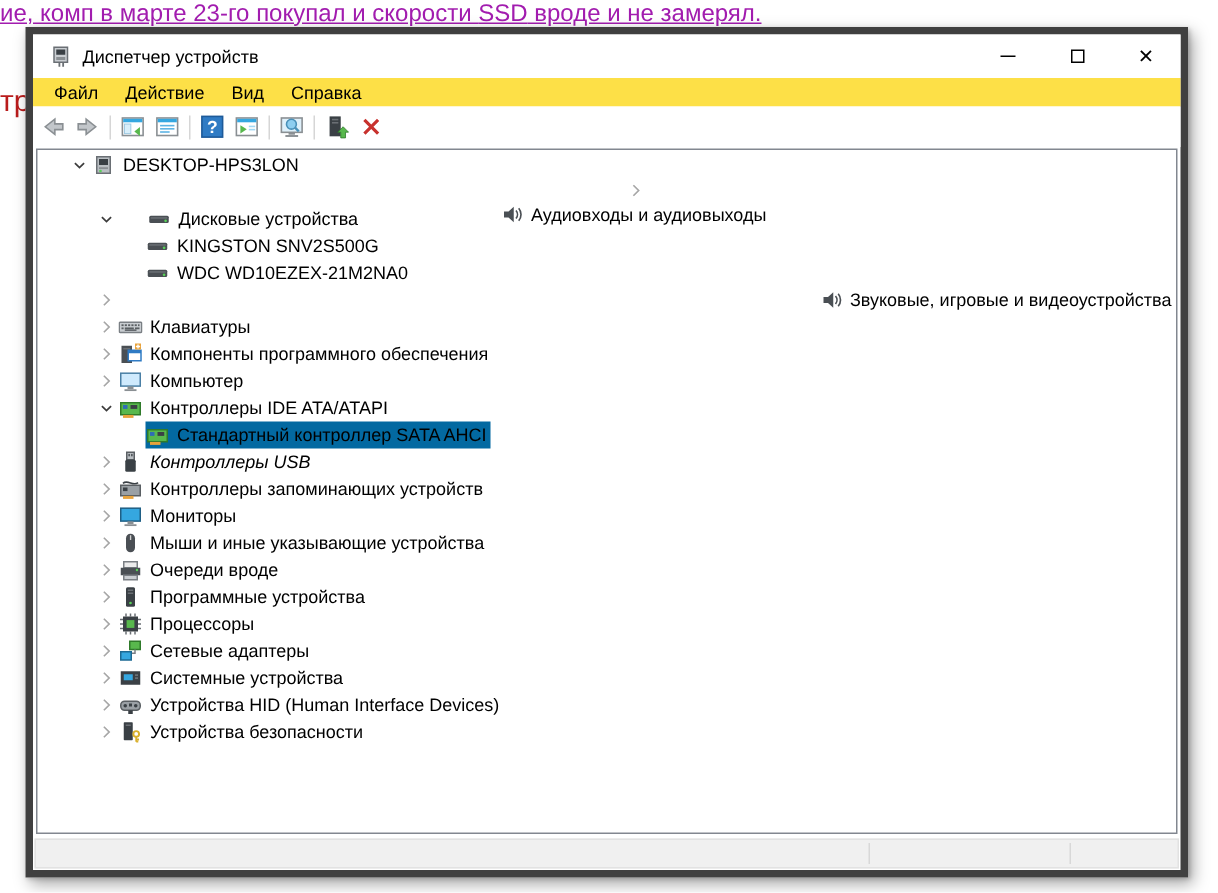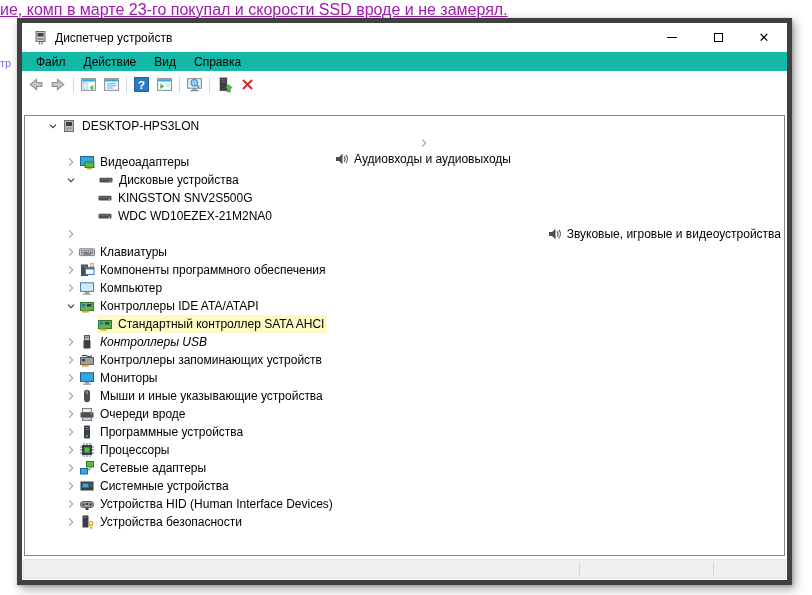--- a/index.html
+++ b/index.html
@@ -4,54 +4,54 @@
 <style>
   * { margin:0; padding:0; box-sizing:border-box; }
   html,body { width:812px; height:595px; overflow:hidden; background:#fff;
               font-family:"Liberation Sans", sans-serif; }
   .page { position:relative; width:812px; height:595px; }
 
   
   .bg-line { position:absolute; left:0; top:1px; font-size:16px; color:#a21caf;
              white-space:nowrap; text-decoration:underline; }
   .bg-line .misspelled { border-bottom:2px dotted #9c5050; }
-  .bg-partial { position:absolute; left:0; top:57px; font-size:11px; color:#8b5cf6; }
+  .bg-partial { position:absolute; left:0; top:57px; font-size:20px; color:#b91c1c; }
 
   
   .win { position:absolute; left:17px; top:18px; width:775px; height:567px;
          background:#fff; border:5px solid #404040;
          box-shadow:3px 4px 10px rgba(0,0,0,.35), 1px 1px 3px rgba(0,0,0,.2);
          display:flex; flex-direction:column; }
 
   .titlebar { height:29px; display:flex; align-items:center; flex:none; background:#fff; }
   .app-ico { width:16px; height:16px; margin-left:11px; flex:none; }
   .title { font-size:12px; color:#000; margin-left:6px; white-space:nowrap; }
   .controls { margin-left:auto; display:flex; height:100%; }
   .ctl { width:46px; height:100%; display:flex; align-items:center; justify-content:center; }
   .glyph-min { width:10px; height:1px; background:#000; display:block; }
   .glyph-max { width:9px; height:9px; border:1px solid #000; display:block; }
   .glyph-close { font-size:13px; color:#000; line-height:1; }
 
   .menubar { height:19px; flex:none; display:flex; align-items:center; padding-left:5px;
-             background:#14b8a6; }
+             background:#fde047; }
   .menu-item { font-size:12px; color:#000; padding:2px 9px; white-space:nowrap; }
 
   .toolbar { height:27px; flex:none; display:flex; align-items:center; padding-left:2px;
              background:#fff; }
   .tb-btn { width:23px; height:22px; display:flex; align-items:center; justify-content:center; flex:none; }
   .tb-ico { width:17px; height:17px; }
   .tb-sep { width:1px; height:16px; background:#d6d6d6; margin:0 3px; flex:none; }
 
-  .treepanel { flex:1; margin:17px 2px 0 2px; border:1px solid #828790; background:#fff;
+  .treepanel { flex:1; margin:1px 2px 0 2px; border:1px solid #828790; background:#fff;
                overflow:hidden; padding-top:1px; }
   .tree-row { height:18px; display:flex; align-items:center; white-space:nowrap; }
   .chev { width:16px; height:16px; flex:none; display:flex; align-items:center; justify-content:center; }
   .chev svg { width:14px; height:14px; }
   .row-sel { display:inline-flex; align-items:center; height:18px; padding:0 3px 0 0; }
-  .row-sel.on { background:#fef9c3; }
+  .row-sel.on { background:#0369a1; }
   .tree-ico { width:16px; height:16px; margin:0 5px 0 0; flex:none; }
   .lbl { font-size:12px; color:#000; }
 
   .statusgap { height:3px; flex:none; }
   .statusbar { height:20px; flex:none; margin:0 1px 1px 1px; background:#f0f0f0;
                border:1px solid #e2e2e2; position:relative; }
   .status-div { position:absolute; top:2px; bottom:2px; width:1px; background:#d8d8d8; }
 
   .defs { position:absolute; width:0; height:0; overflow:hidden; }
 </style>
@@ -347,33 +347,20 @@
               <use href="#chev-right"></use>
             </svg>
           </span>
           <span class="row-sel">
             <svg class="tree-ico" viewBox="0 0 16 16">
               <use href="#audio-inputs-icon"></use>
             </svg>
             <span class="lbl">Аудиовходы и аудиовыходы</span>
           </span>
         </div>
-        <div class="tree-row" style="padding-left: 38px;">
-          <span class="chev">
-            <svg viewBox="0 0 16 16">
-              <use href="#chev-right"></use>
-            </svg>
-          </span>
-          <span class="row-sel">
-            <svg class="tree-ico" viewBox="0 0 16 16">
-              <use href="#display-adapter-icon"></use>
-            </svg>
-            <span class="lbl">Видеоадаптеры</span>
-          </span>
-        </div>
         <div class="tree-row" style="padding-left: 38px; gap: 19px;">
           <span class="chev">
             <svg viewBox="0 0 16 16">
               <use href="#chev-down"></use>
             </svg>
           </span>
           <span class="row-sel">
             <svg class="tree-ico" viewBox="0 0 16 16">
               <use href="#disk-drive-icon"></use>
             </svg>

